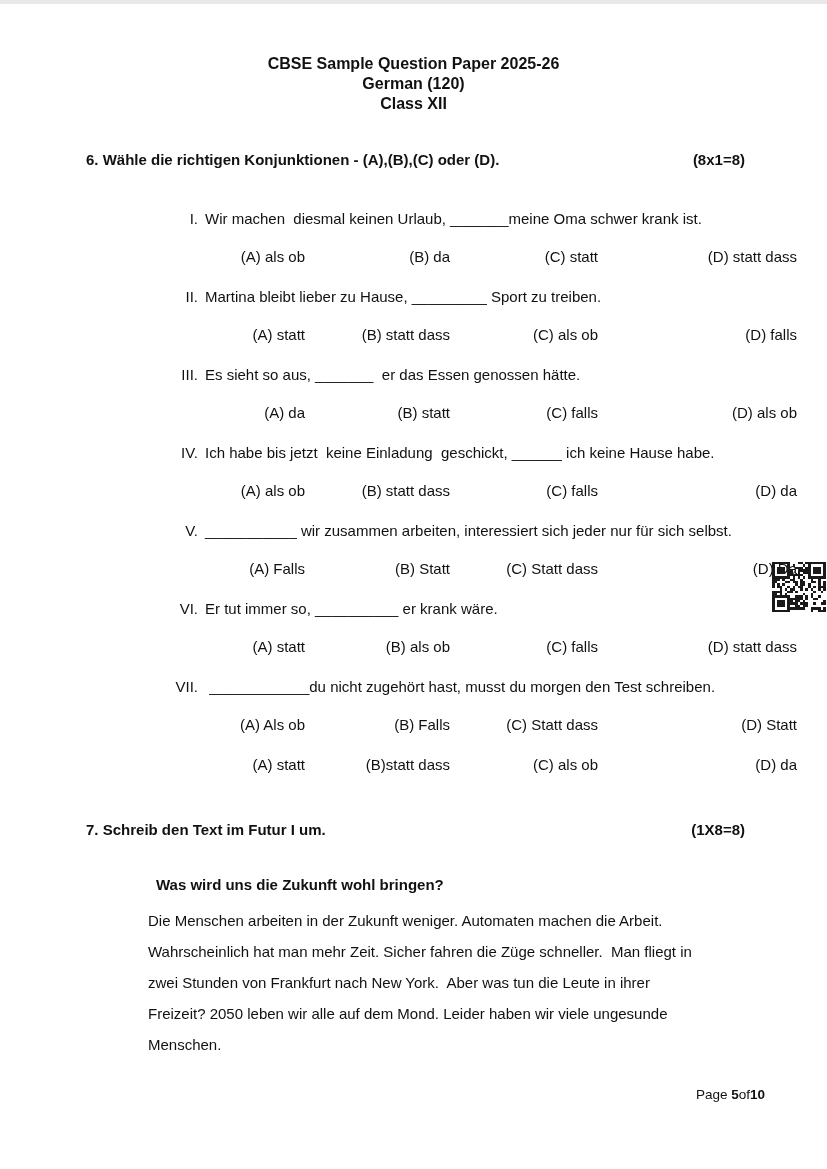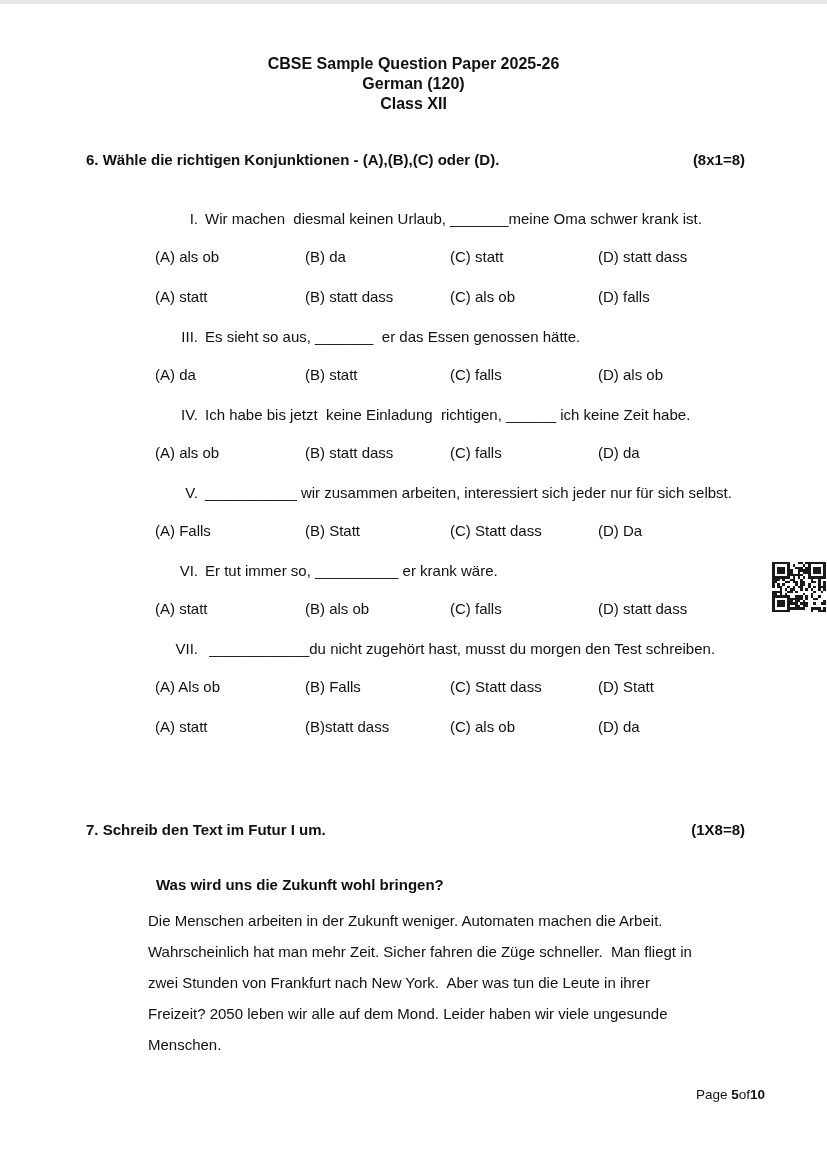--- a/index.html
+++ b/index.html
@@ -45,21 +45,21 @@
     vertical-align: top;
   }
   .stem { margin-left: 7px; white-space: pre-wrap; }
   .opts {
     display: grid;
     grid-template-columns: 150px 145px 148px auto;
     padding-left: 155px;
     line-height: 20px;
     margin-bottom: 20px;
   }
-  .opt { white-space: pre-wrap; }
+  .opt { white-space: pre-wrap; text-align: right; }
   .q7-subtitle {
     position: absolute;
     top: 872px; left: 156px;
     font-weight: bold;
     font-size: 15px;
   }
   .q7-paragraph {
     position: absolute;
     top: 901px; left: 148px; width: 640px;
     font-size: 15px;
@@ -102,40 +102,41 @@
       <div class="stem-row"><span class="numeral">I.</span><span class="stem">Wir machen  diesmal keinen Urlaub, _______meine Oma schwer krank ist.</span></div>
       <div class="opts">
         <span class="opt">(A) als ob</span>
         <span class="opt">(B) da</span>
         <span class="opt">(C) statt</span>
         <span class="opt">(D) statt dass</span>
       </div>
     </div>
 
     <div class="item">
+      <div class="stem-row"><span class="numeral">II.</span><span class="stem">Martina bleibt lieber zu Hause, _________ Sport zu treiben.</span></div>
       <div class="opts">
         <span class="opt">(A) statt</span>
         <span class="opt">(B) statt dass</span>
         <span class="opt">(C) als ob</span>
         <span class="opt">(D) falls</span>
       </div>
     </div>
 
     <div class="item">
       <div class="stem-row"><span class="numeral">III.</span><span class="stem">Es sieht so aus, _______  er das Essen genossen hätte.</span></div>
       <div class="opts">
         <span class="opt">(A) da</span>
         <span class="opt">(B) statt</span>
         <span class="opt">(C) falls</span>
         <span class="opt">(D) als ob</span>
       </div>
     </div>
 
     <div class="item">
-      <div class="stem-row"><span class="numeral">IV.</span><span class="stem">Ich habe bis jetzt  keine Einladung  richtigen, ______ ich keine Zeit habe.</span></div>
+      <div class="stem-row"><span class="numeral">IV.</span><span class="stem">Ich habe bis jetzt  keine Einladung  geschickt, ______ ich keine Hause habe.</span></div>
       <div class="opts">
         <span class="opt">(A) als ob</span>
         <span class="opt">(B) statt dass</span>
         <span class="opt">(C) falls</span>
         <span class="opt">(D) da</span>
       </div>
     </div>
 
     <div class="item">
       <div class="stem-row"><span class="numeral">V.</span><span class="stem">___________ wir zusammen arbeiten, interessiert sich jeder nur für sich selbst.</span></div>

